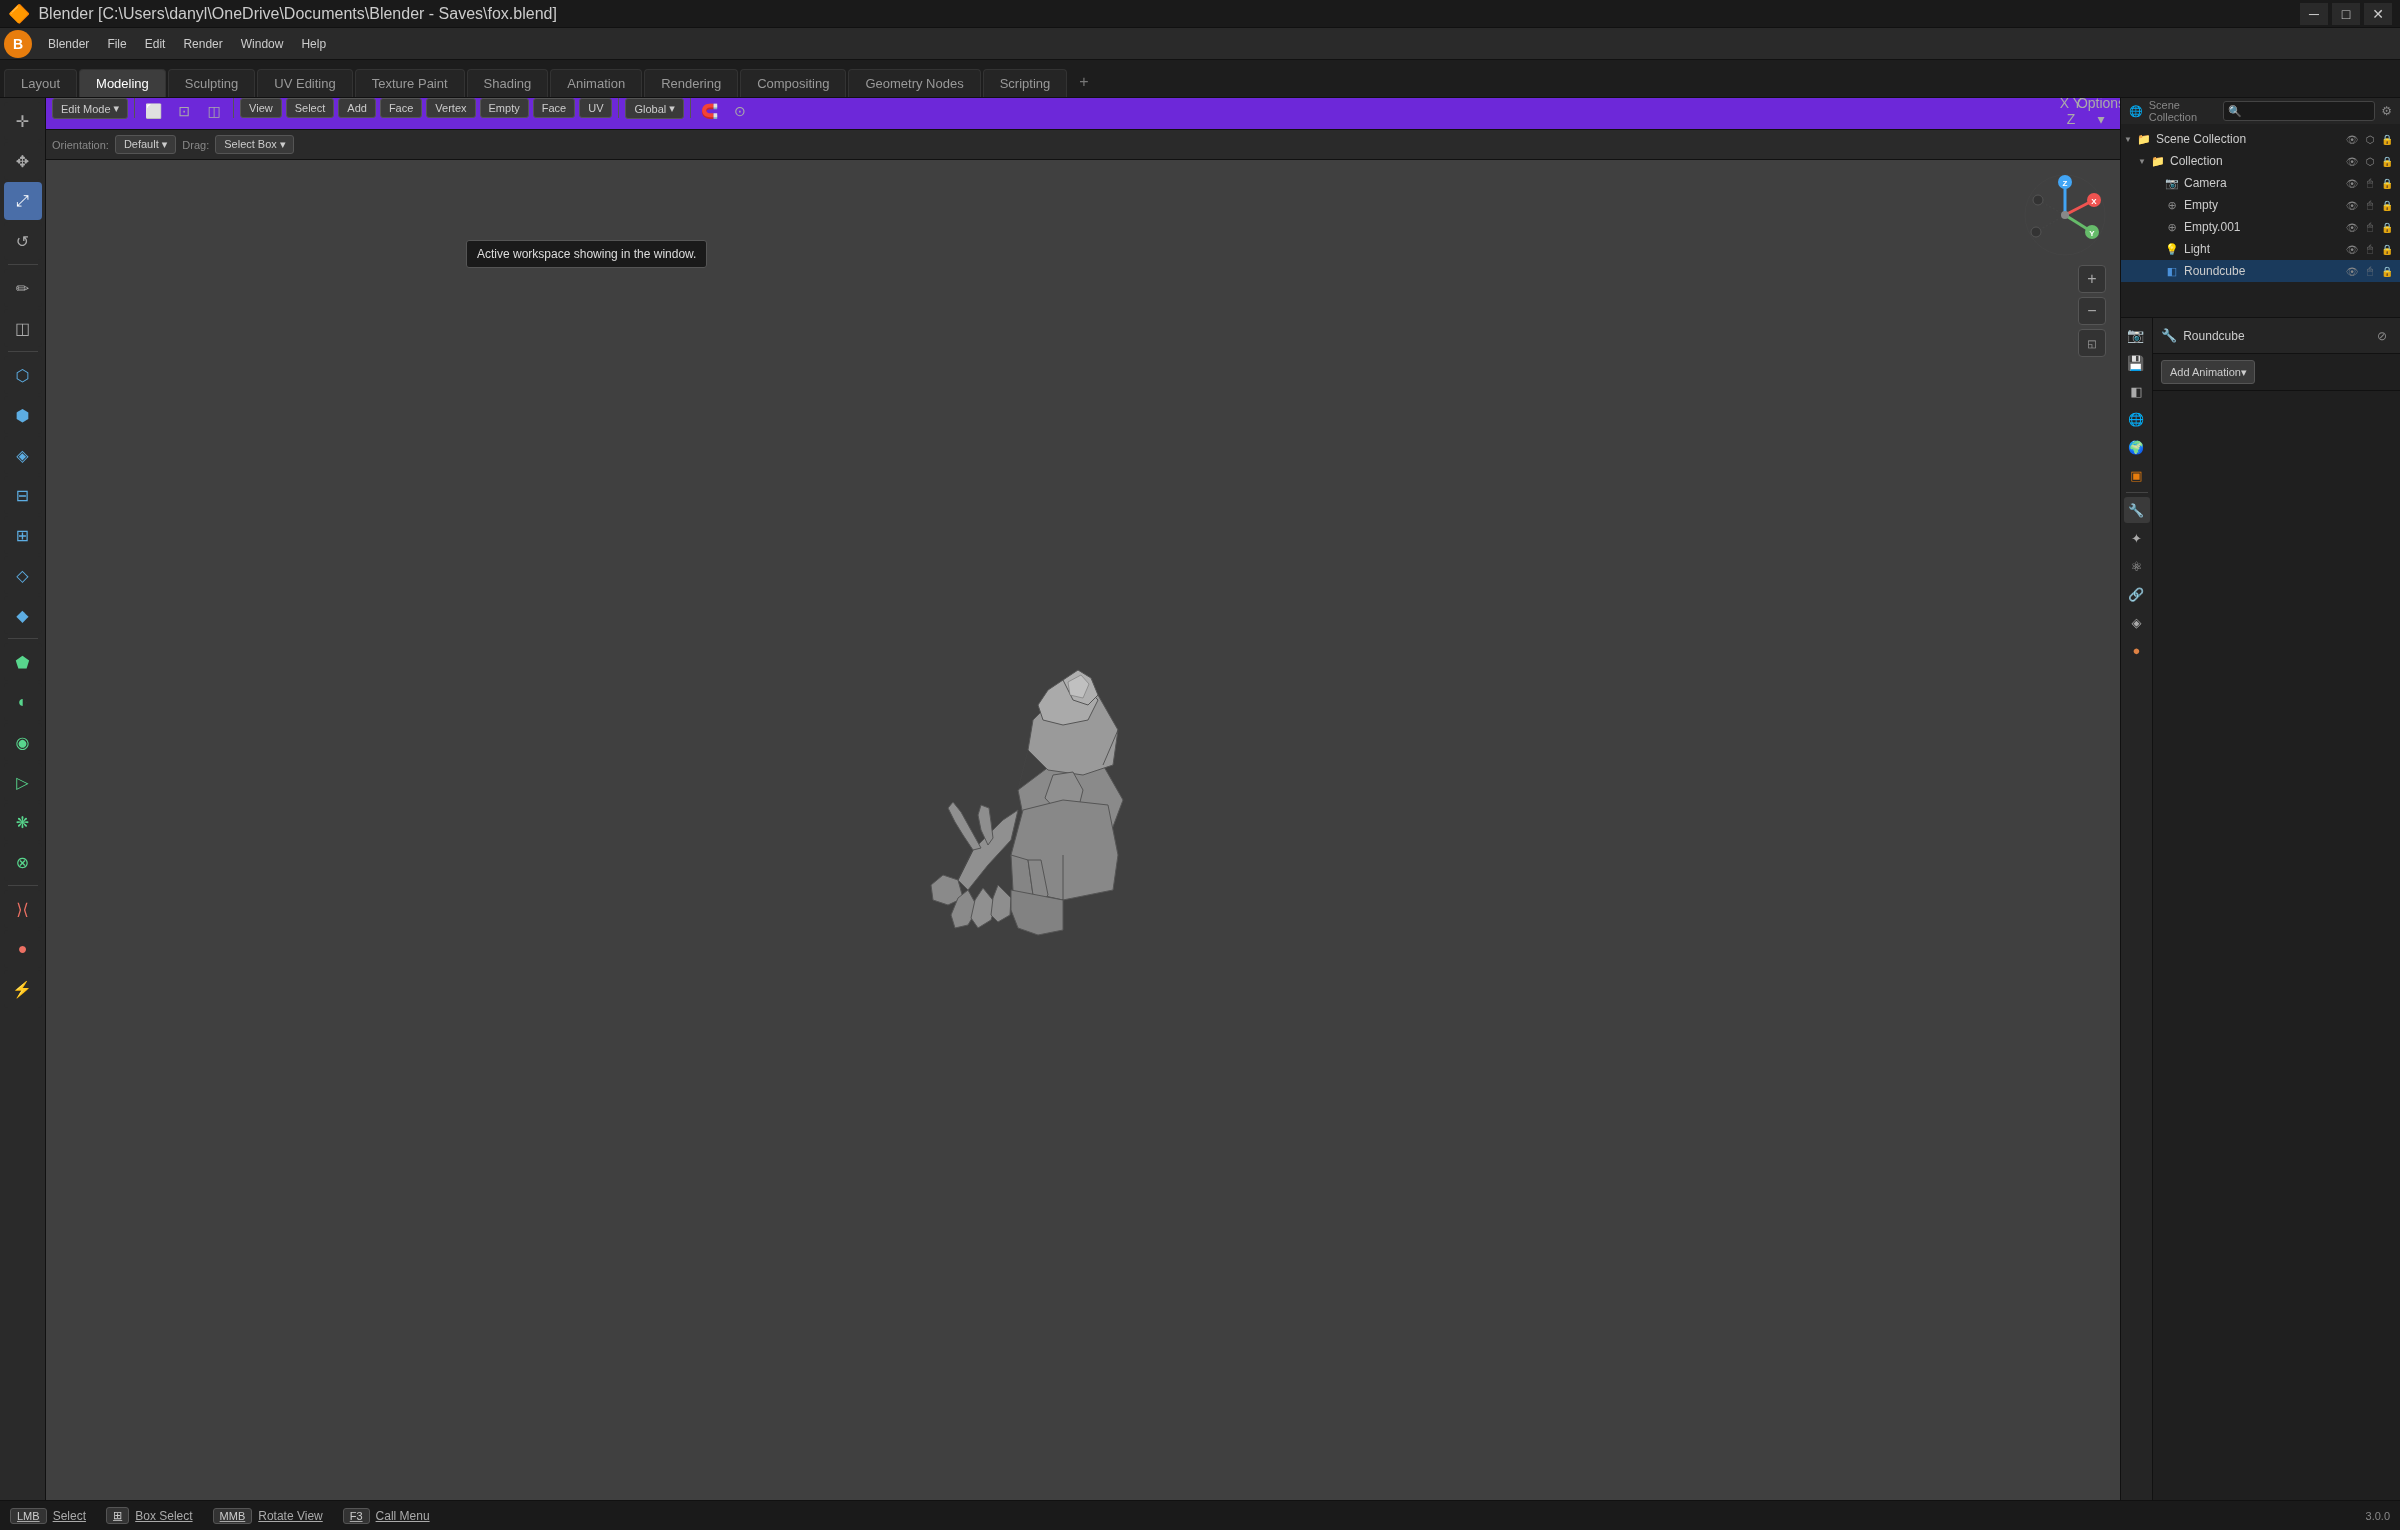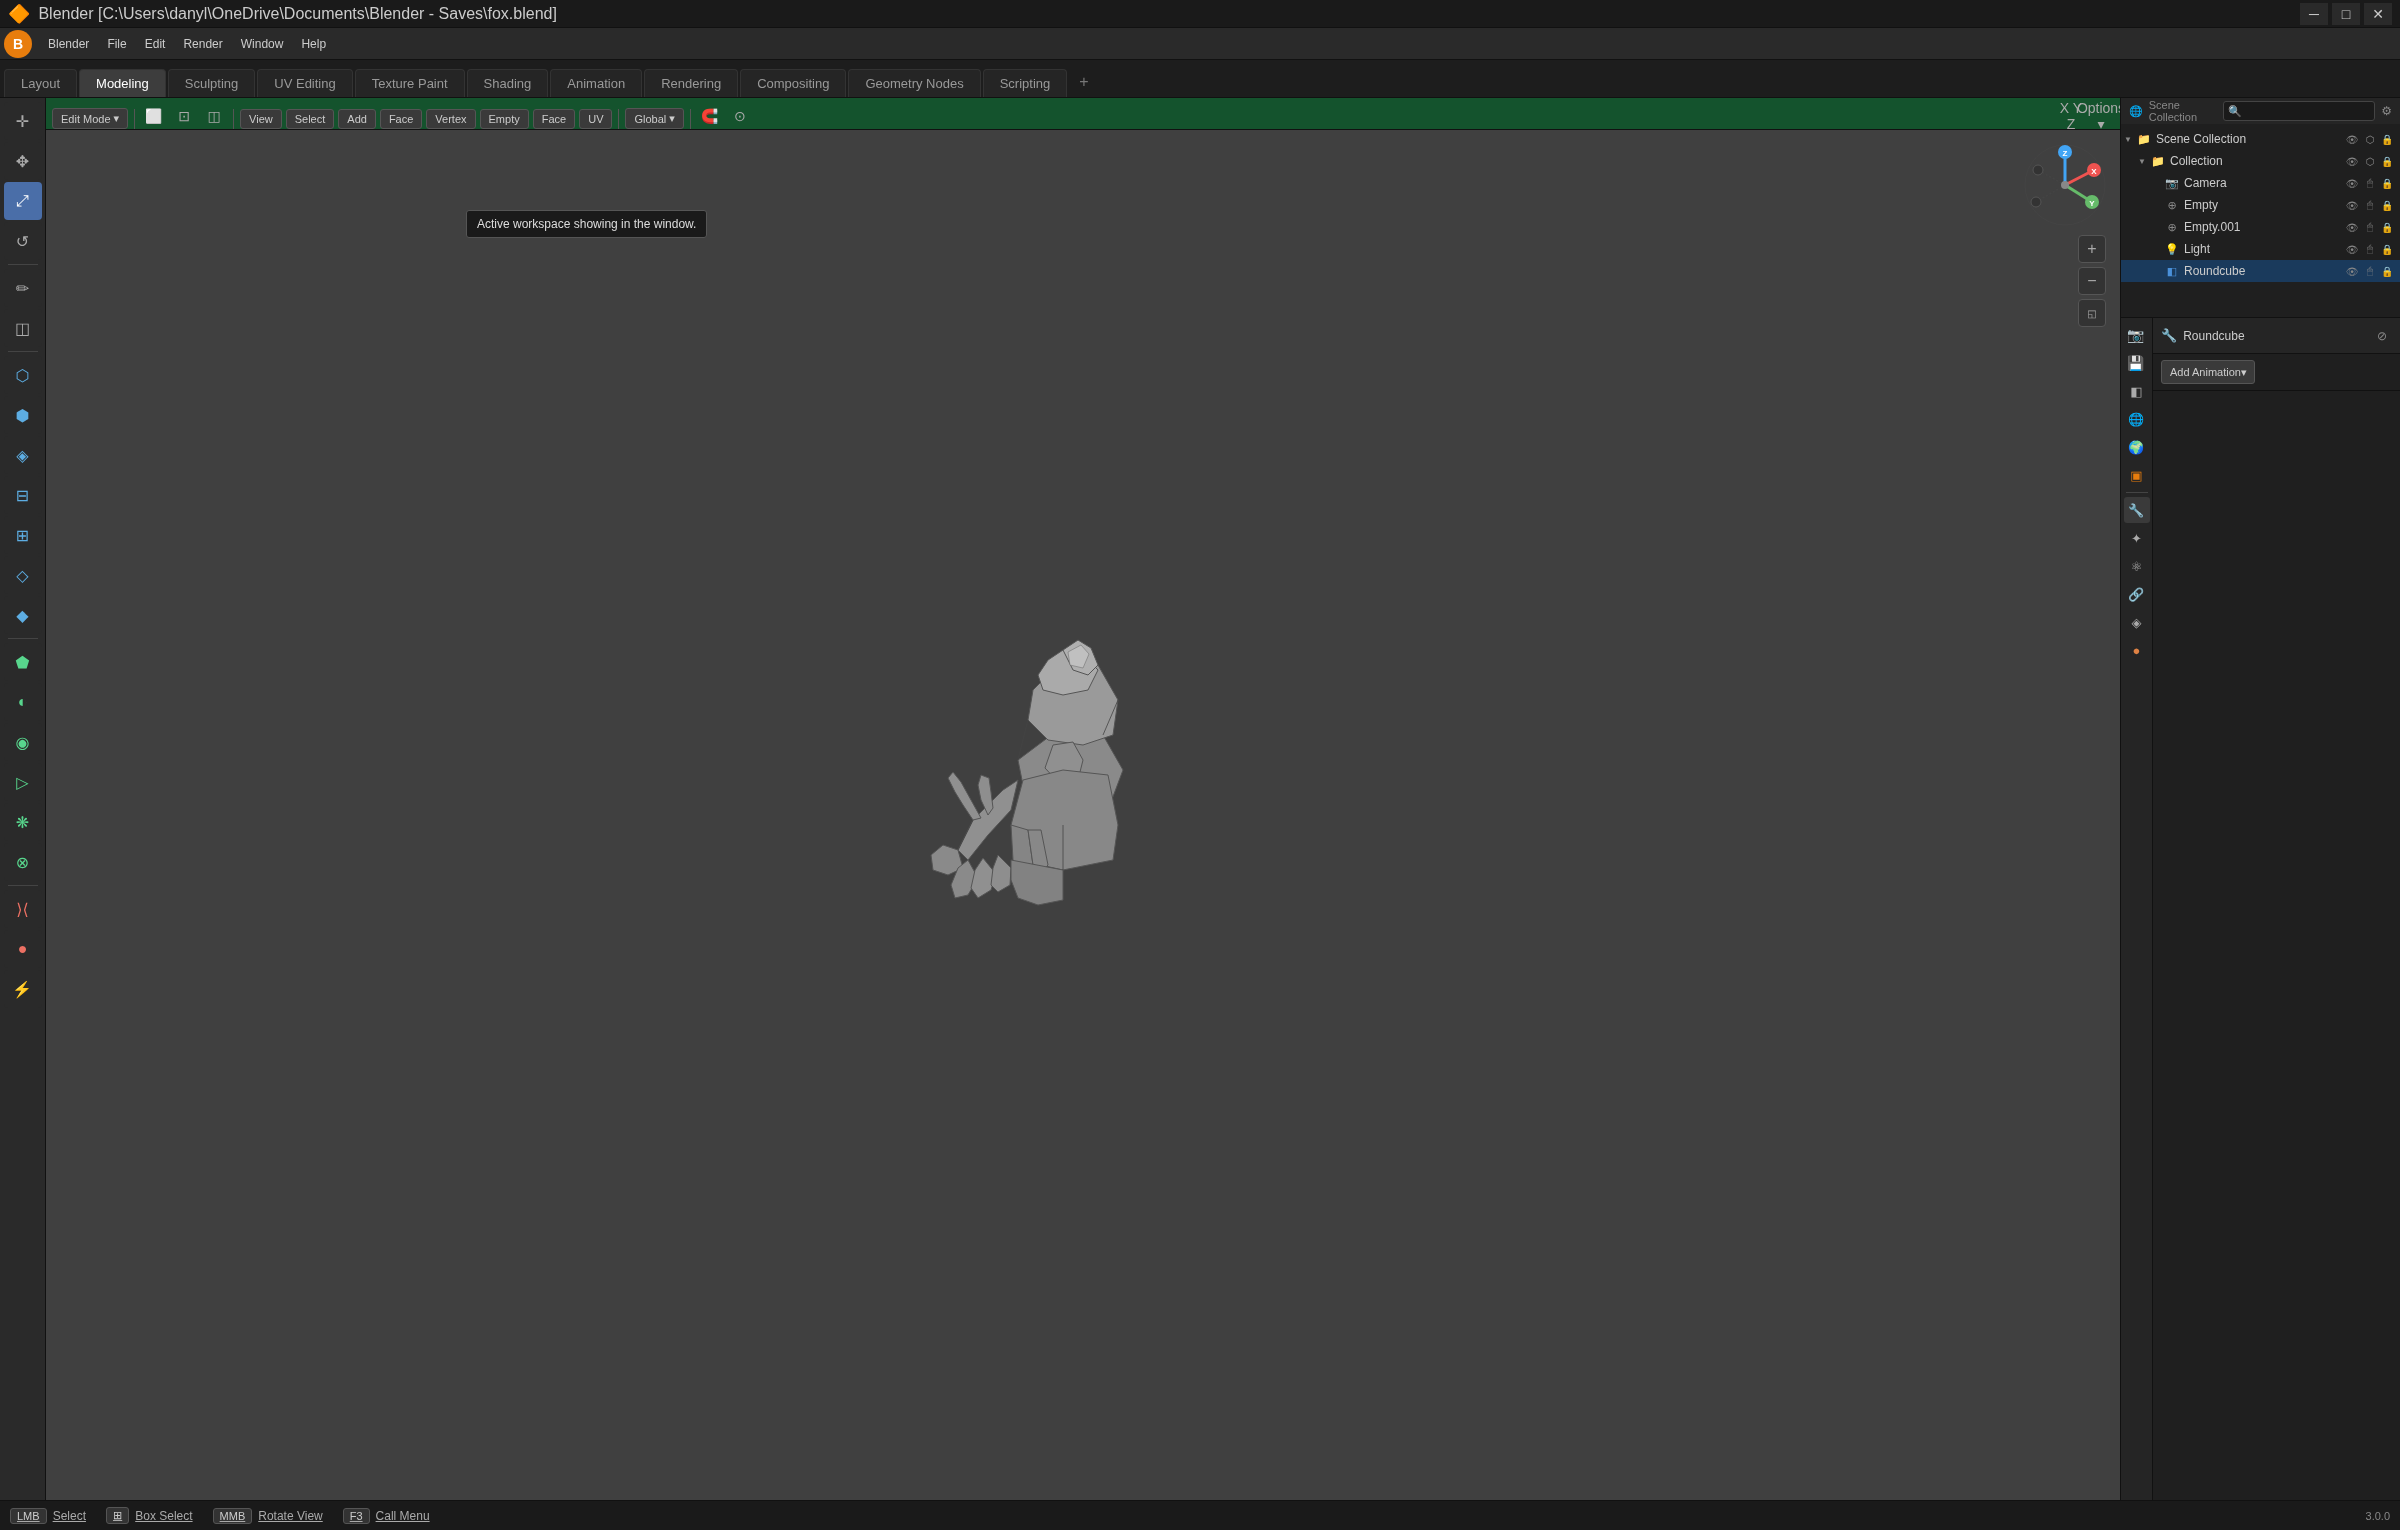--- a/index.html
+++ b/index.html
@@ -162,23 +162,23 @@
       flex: 1;
       background: #404040;
       position: relative;
       overflow: hidden;
     }
 
     
     #viewport-header {
       width: 100%;
       height: 32px;
-      background: #14532d;
-      display: flex;
-      align-items: flex-end;
+      background: #6d28d9;
+      display: flex;
+      align-items: flex-start;
       padding: 0 6px;
       gap: 4px;
       border-bottom: 1px solid #111;
     }
     .vp-btn {
       padding: 3px 8px;
       background: #3a3a3a;
       border: 1px solid #555;
       border-radius: 3px;
       color: #ccc;
@@ -539,20 +539,32 @@
       <div class="vp-separator"></div>
 
       <button class="vp-icon-btn">🧲</button>
       <button class="vp-icon-btn">⊙</button>
 
       <div style="flex:1;"></div>
       <button class="vp-icon-btn">X Y Z</button>
       <button class="vp-icon-btn">Options ▾</button>
     </div>
 
+    <div id="viewport-subheader">
+      <span class="sub-label">Orientation:</span>
+      <button class="sub-btn">
+        <span>Default</span>
+        <span> ▾</span>
+      </button>
+      <span class="sub-label">Drag:</span>
+      <button class="sub-btn">
+        <span>Select Box</span>
+        <span> ▾</span>
+      </button>
+    </div>
 
     <div id="canvas-area">
 
       <div id="tooltip">
         <span>Active workspace showing in the window.</span>
       </div>
 
       <svg id="model-svg" viewBox="0 0 400 500" xmlns="http://www.w3.org/2000/svg">
         <defs>
           <filter id="shadow">

